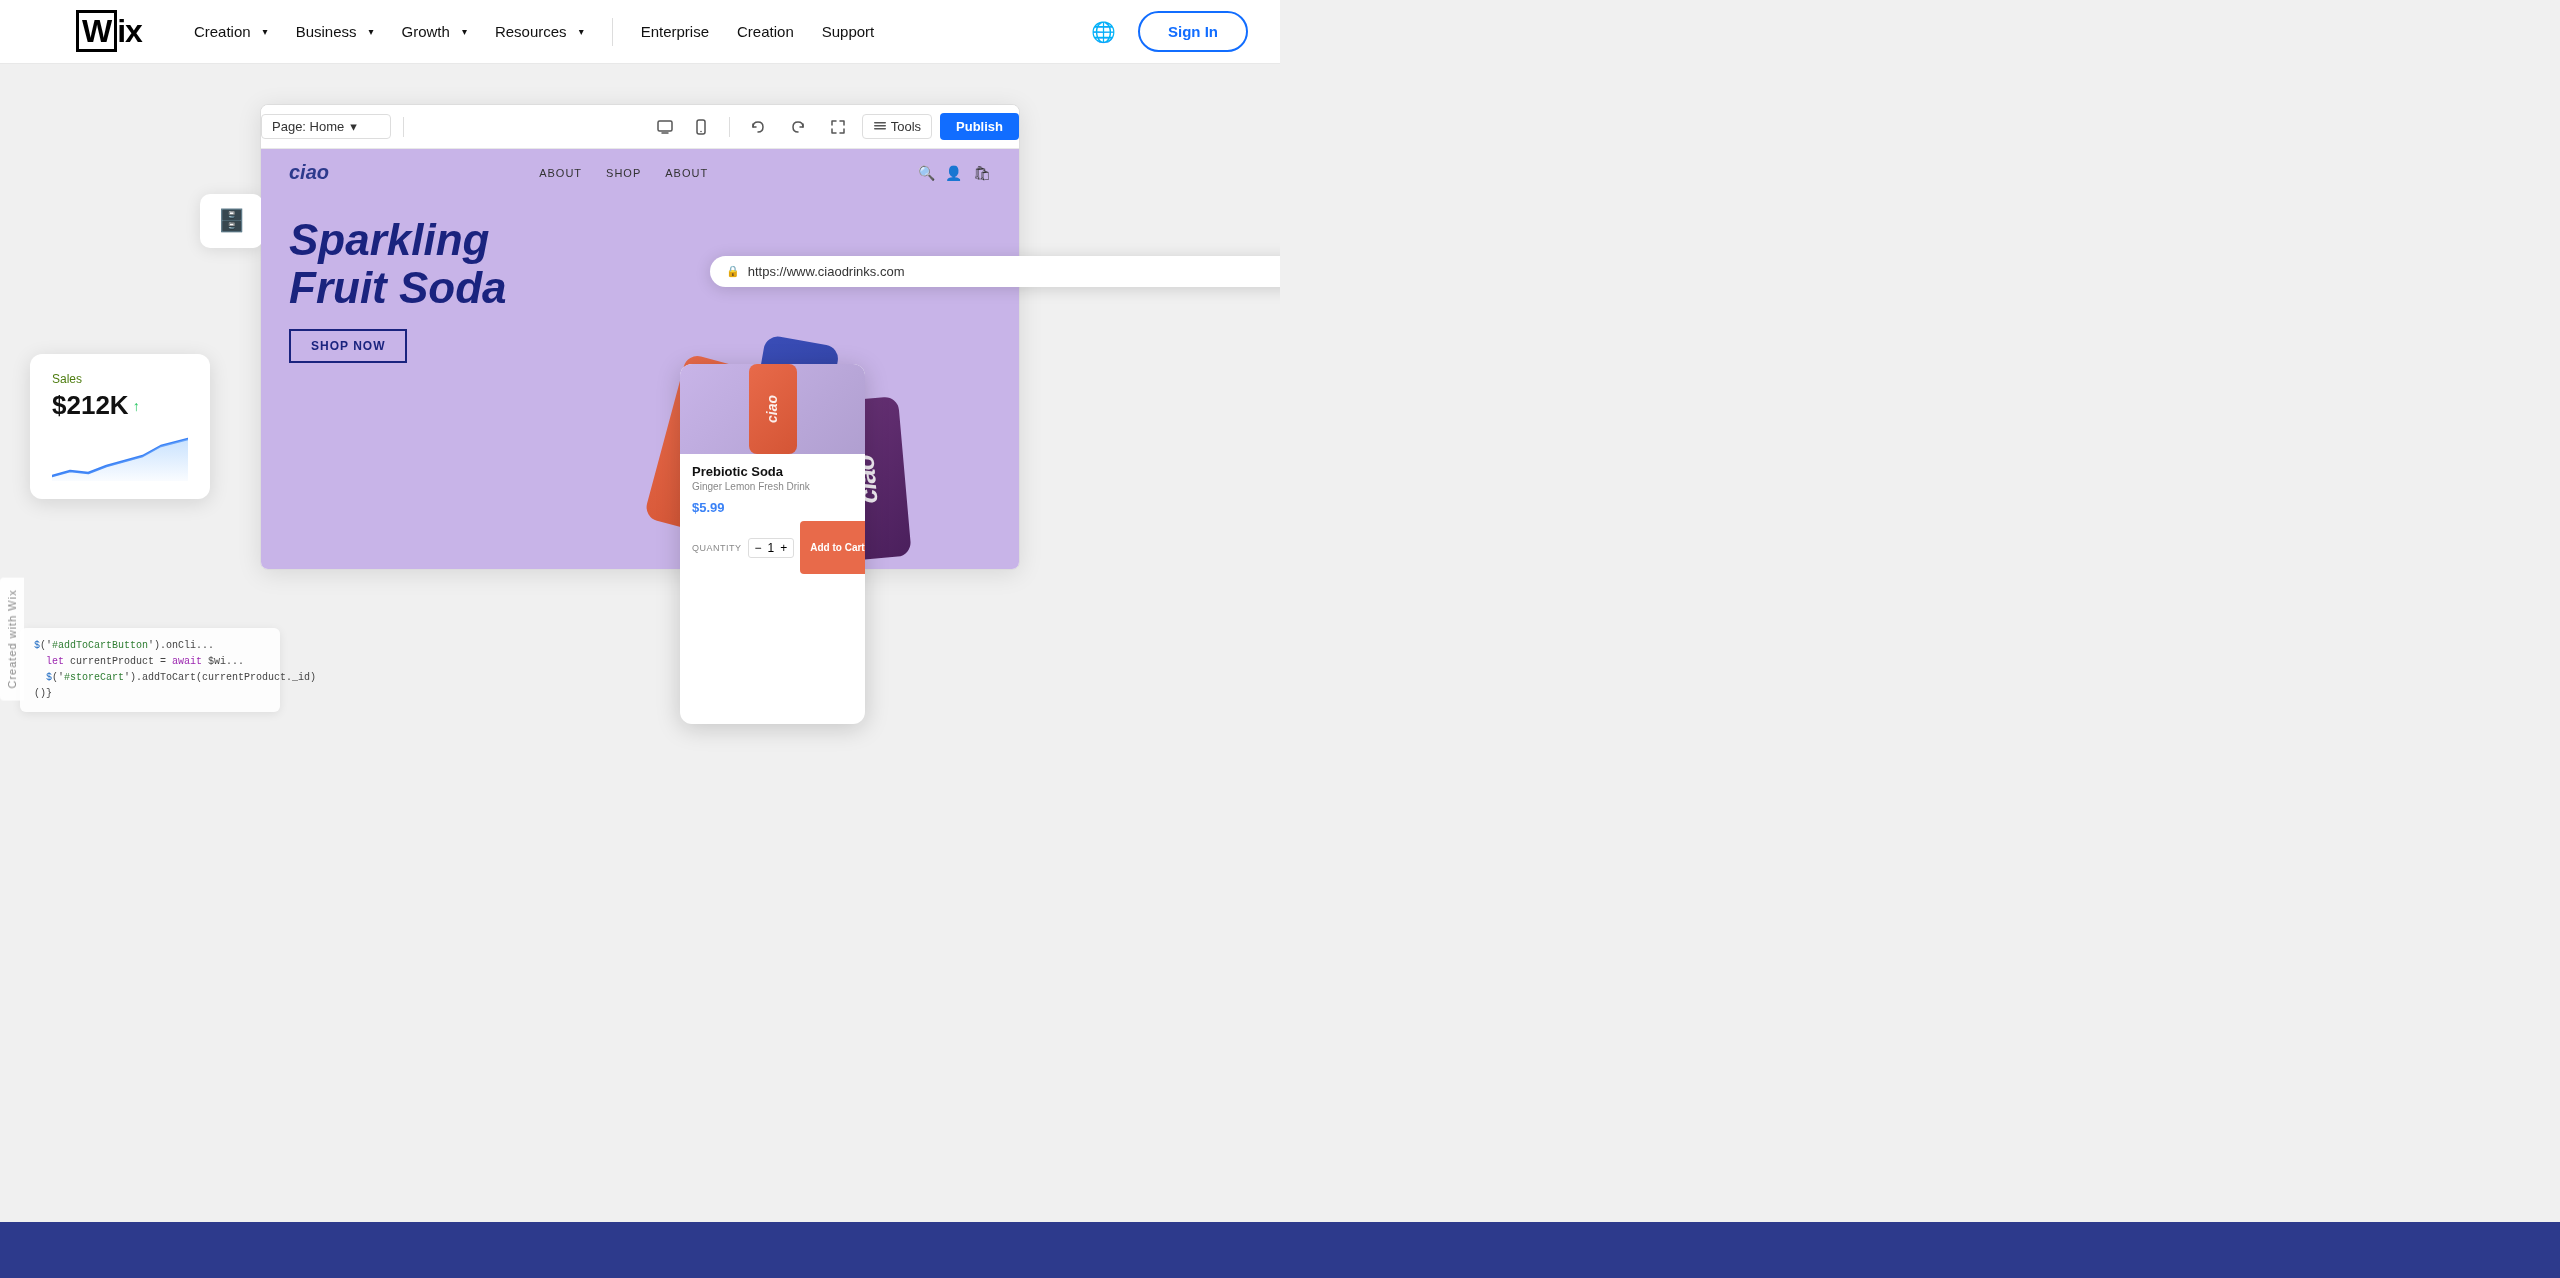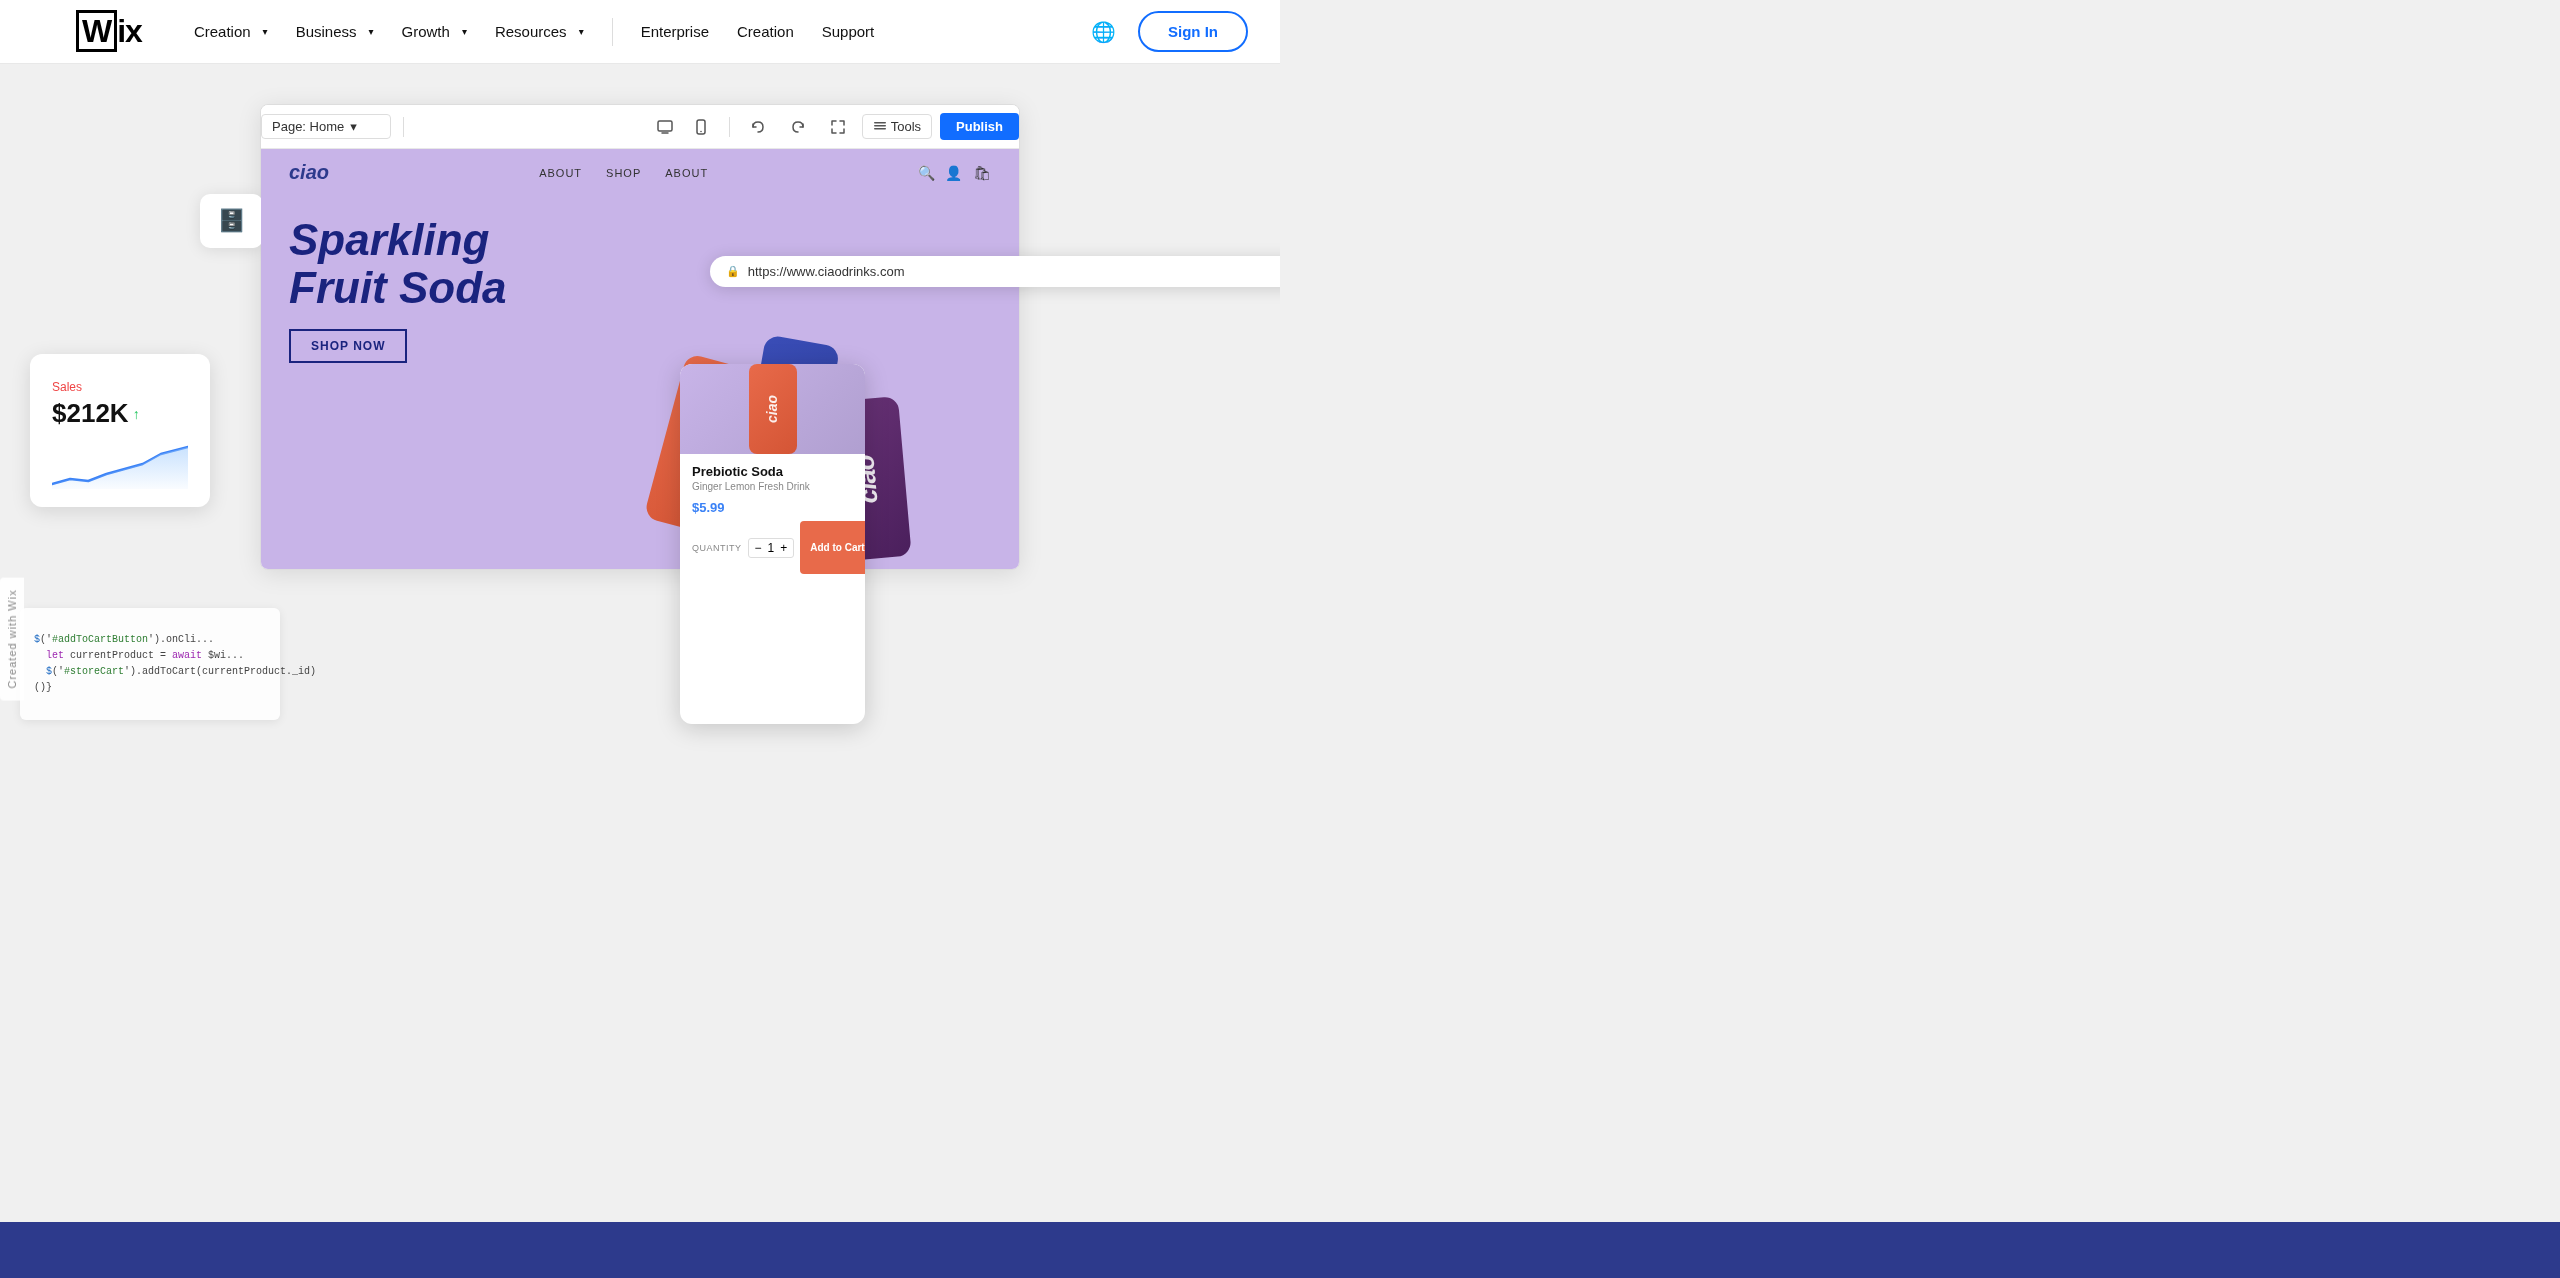--- a/index.html
+++ b/index.html
@@ -334,21 +334,21 @@
     .sales-widget {
       position: absolute;
       left: 30px;
       top: 290px;
       background: #fff;
       border-radius: 12px;
       padding: 18px 22px;
       box-shadow: 0 4px 20px rgba(0,0,0,0.12);
       width: 180px;
     }
-    .sales-label { font-size: 12px; color: #ef4444; margin-top: 8px; }
+    .sales-label { font-size: 12px; color: #4d7c0f; }
     .sales-value {
       font-size: 26px;
       font-weight: 700;
       color: #111;
       margin-top: 4px;
       display: flex;
       align-items: center;
       gap: 4px;
     }
     .sales-up { color: #22c55e; font-size: 14px; }
@@ -368,24 +368,24 @@
       border-radius: 10px;
       padding: 14px 18px;
       box-shadow: 0 2px 16px rgba(0,0,0,0.1);
       font-size: 22px;
     }
 
     
     .code-snippet {
       position: absolute;
       left: 20px;
-      bottom: 44px;
+      bottom: 52px;
       background: rgba(255,255,255,0.85);
       border-radius: 6px;
-      padding: 24px 14px;
+      padding: 10px 14px;
       font-family: 'Courier New', monospace;
       font-size: 10px;
       color: #444;
       line-height: 1.6;
       max-width: 260px;
       box-shadow: 0 2px 10px rgba(0,0,0,0.08);
     }
     .code-kw { color: #9c27b0; }
     .code-fn { color: #1565c0; }
     .code-str { color: #2e7d32; }

